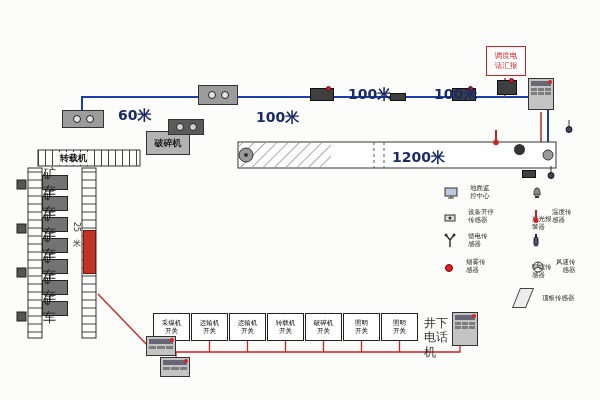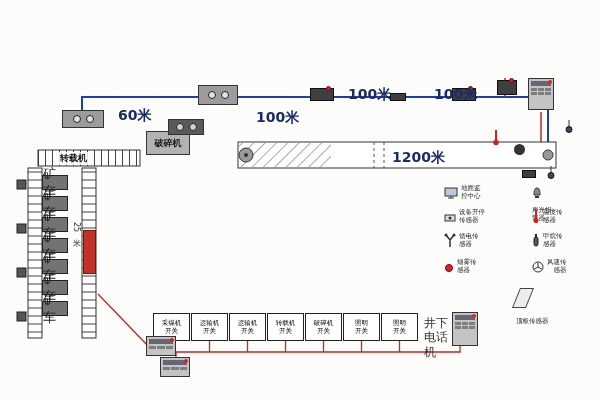--- a/index.html
+++ b/index.html
@@ -22,21 +22,21 @@
   .panel .keys { display:grid; grid-template-columns:repeat(3,1fr); gap:1px; }
   .panel .keys i { display:block; height:3px; background:#7d7d7d; }
   .panel .pdot { position:absolute; top:1px; right:1px; width:4px; height:4px; border-radius:50%; background:#d22; }
   .redbox { border:1.5px solid #c22; color:#c22; background:#fff; font-size:7.5px; text-align:center; white-space:pre-line; display:flex; align-items:center; justify-content:center; line-height:1.35; z-index:3; }
   .graybox { background:#b3b3b3; border:1px solid #333; display:flex; align-items:center; justify-content:center; font-size:9px; font-weight:bold; color:#1b1b1b; z-index:3; }
   .area { background:#8f8f8f; display:flex; align-items:center; justify-content:center; z-index:2; }
   .area span { font-size:22px; color:#3a3a3a; letter-spacing:18px; margin-right:-18px; font-weight:bold; }
   .mlabel { font-size:9px; font-weight:bold; color:#111; background:rgba(255,255,255,.85); padding:0 2px; z-index:3; }
   .vtext { writing-mode:vertical-rl; font-size:8px; color:#333; z-index:3; }
   .winch { background:#c23327; border:1px solid #7a1510; z-index:3; }
-  .legend-item { display:flex; align-items:flex-start; gap:3px; z-index:3; }
+  .legend-item { display:flex; align-items:flex-start; gap:12px; z-index:3; }
   .legend-item .cap { font-size:6.5px; white-space:pre-line; line-height:1.3; color:#222; }
   .pgram { width:14px; height:20px; border:1.5px solid #444; background:#ededed; transform:skewX(-22deg); z-index:3; }
   .fan-dev { width:11px; height:11px; border-radius:50%; background:#333; z-index:3; }
 </style>
 </head>
 <body>
 
 <div class="stage">
 
   <svg class="wires" width="600" height="400">
@@ -91,20 +91,22 @@
   <div class="abs node" style="left:390px;top:93px;width:16px;height:8px;"></div>
   <div class="abs node" style="left:452px;top:88px;width:24px;height:13px;">
     <span class="dot"></span>
   </div>
 
   <div class="abs dist" style="left:118px;top:107px;">60米</div>
   <div class="abs dist" style="left:256px;top:109px;">100米</div>
   <div class="abs dist" style="left:348px;top:86px;">100米</div>
   <div class="abs dist" style="left:434px;top:86px;">100米</div>
 
+  <div class="abs redbox" style="left:486px;top:46px;width:40px;height:30px;">调度电
+话汇报</div>
   <div class="abs node" style="left:497px;top:80px;width:20px;height:15px;">
     <span class="dot"></span>
   </div>
   <div class="abs panel" style="left:528px;top:78px;width:26px;height:32px;">
     <span class="pdot"></span>
     <div class="screen"></div>
     <div class="keys">
         <i></i>
         <i></i>
         <i></i>
@@ -239,21 +241,21 @@
   </div>
   <div class="abs legend-item" style="left:444px;top:232px;">
     <span><svg width="12" height="14">
           <path d="M6,14 V7 M6,7 L2,2 M6,7 L10,2" stroke="#333" stroke-width="1.5" fill="none"></path>
           <circle cx="2" cy="2" r="1.5" fill="#333"></circle>
           <circle cx="10" cy="2" r="1.5" fill="#333"></circle>
         </svg></span>
     <span class="cap">馈电传
 感器</span>
   </div>
-  <div class="abs legend-item" style="left:532px;top:232px;">
+  <div class="abs legend-item" style="left:532px;top:232px;flex-direction:column;">
     <span><svg width="8" height="14">
           <rect x="2" y="4" width="4" height="9" rx="2" fill="#556" stroke="#223"></rect>
           <rect x="3" y="1" width="2" height="3" fill="#223"></rect>
         </svg></span>
     <span class="cap">甲烷传
 感器</span>
   </div>
   <div class="abs legend-item" style="left:444px;top:258px;">
     <span><svg width="10" height="10">
           <circle cx="5" cy="5" r="3.5" fill="#d22" stroke="#801"></circle>
@@ -262,18 +264,18 @@
 感器</span>
   </div>
   <div class="abs legend-item" style="left:532px;top:258px;text-align:right;">
     <span><svg width="12" height="12">
           <circle cx="6" cy="6" r="5" fill="none" stroke="#333"></circle>
           <path d="M6,6 L6,1.5 M6,6 L9.9,8.3 M6,6 L2.1,8.3" stroke="#333"></path>
         </svg></span>
     <span class="cap">风速传
 感器</span>
   </div>
-  <div class="abs legend-item" style="left:516px;top:288px;flex-direction:column;">
+  <div class="abs legend-item" style="left:516px;top:288px;">
     <span class="pgram"></span>
     <span class="cap" style="margin-top:6px;">顶板传感器</span>
   </div>
 
 </div>
 
 </body></html>

